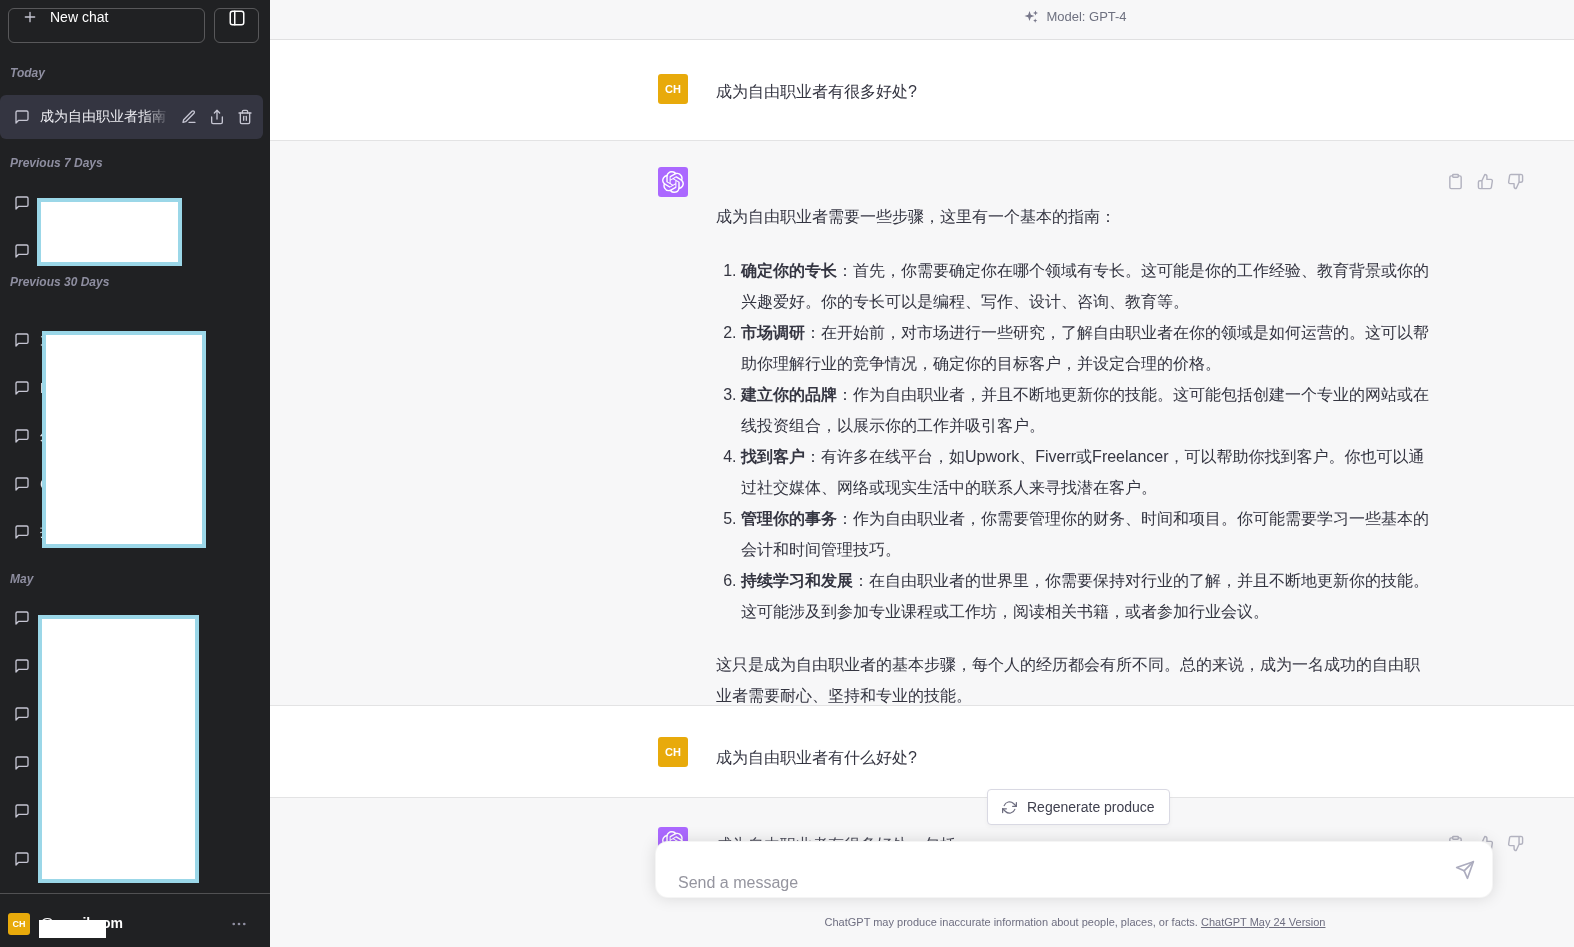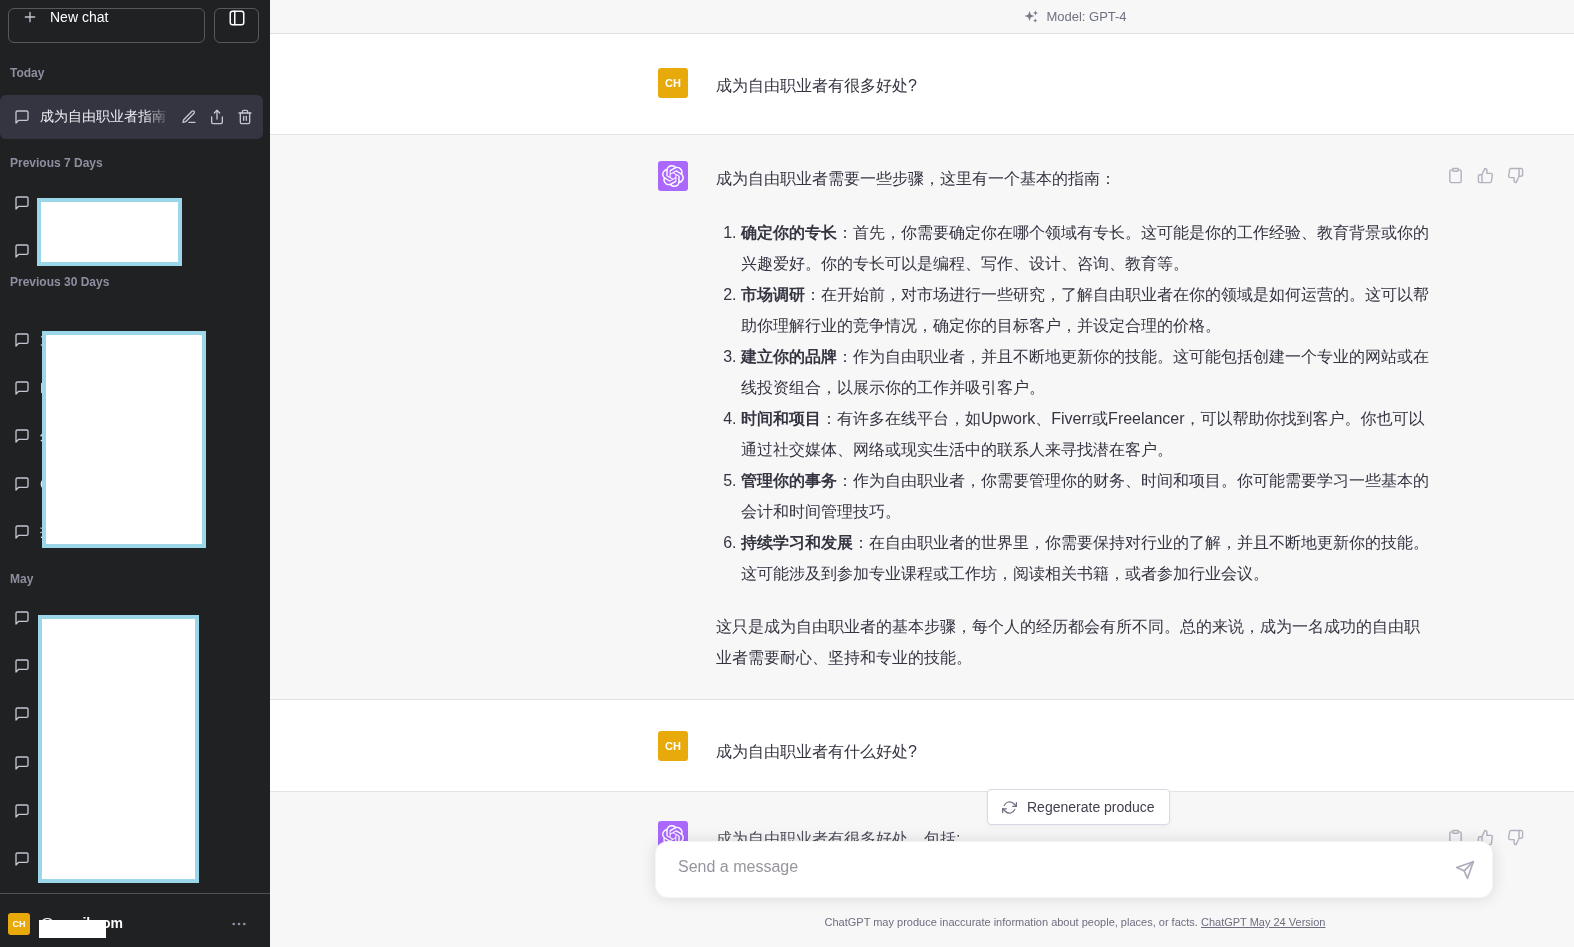--- a/index.html
+++ b/index.html
@@ -8,21 +8,21 @@
 
   
   .sidebar { position:absolute; left:0; top:0; width:270px; height:947px;
     background:#202123; color:#ececf1; }
   .btn-outline { position:absolute; border:1px solid rgba(255,255,255,0.25);
     border-radius:6px; display:flex; align-items:flex-start; cursor:pointer; color:#fff; }
   .new-chat { left:8px; top:8px; width:197px; height:35px; padding-left:13px; gap:12px;
     font-size:14px; }
   .collapse-btn { left:214px; top:8px; width:45px; height:35px; justify-content:center; }
   .sec-label { position:absolute; left:10px; font-size:12px; font-weight:600;
-    color:#8e8ea0; }
+    color:#8e8ea0;font-style:italic; }
   .chat-row { position:absolute; left:0; width:263px; height:40px; display:flex;
     align-items:center; padding-left:14px; gap:10px; font-size:14px; color:#ececf1;
     cursor:pointer; border-radius:6px; }
   .chat-row .ttl { white-space:nowrap; overflow:hidden; position:relative; flex:1; }
   .active-row { background:#343541; height:44px; }
   .active-row .ttl { max-width:138px; }
   .fade { position:absolute; right:0; top:0; bottom:0; width:26px;
     background:linear-gradient(to right, rgba(52,53,65,0), #343541); }
   .row-icons { display:flex; gap:12px; margin-right:10px; color:#c5c5d2; }
   .sicon { width:16px; height:16px; flex:0 0 16px; color:#c5c5d2; }
@@ -36,53 +36,53 @@
   .acct-avatar { position:absolute; left:8px; top:8px; width:22px; height:22px;
     background:#e8aa0b; color:#fff; border-radius:3px; font-size:9px; font-weight:700;
     display:flex; align-items:center; justify-content:center; }
   .acct-email { position:absolute; left:40px; top:10px; font-size:14px; font-weight:700;
     color:#fff; }
   .acct-dots { position:absolute; right:22px; top:10px; color:#8e8ea0; width:18px; height:18px; }
 
   
   .main { position:absolute; left:270px; top:0; width:1304px; height:947px;
     background:#fff; }
-  .row-header { height:34px; background:#f7f7f8; border-bottom:1px solid rgba(0,0,0,0.09); }
+  .row-header { height:40px; background:#f7f7f8; border-bottom:1px solid rgba(0,0,0,0.09); }
   .header-inner { margin-left:385px; width:840px; height:33px; display:flex;
     align-items:center; justify-content:center; gap:7px; font-size:13px; color:#6e7180; }
   .row { position:relative; }
   .row-user1 { height:100px; background:#fff; }
   .row-asst1 { height:566px; background:#f7f7f8; border-top:1px solid rgba(0,0,0,0.08);
     border-bottom:1px solid rgba(0,0,0,0.08); }
   .row-user2 { height:91px; background:#fff; }
   .row-asst2 { height:156px; background:#f7f7f8; border-top:1px solid rgba(0,0,0,0.08); }
   .inner { position:relative; margin-left:388px; width:774px; height:100%; }
   .avatar { position:absolute; left:0; width:30px; height:30px; border-radius:3px;
     display:flex; align-items:center; justify-content:center; }
   .avatar-user { background:#e8aa0b; color:#fff; font-size:11px; font-weight:700; }
   .avatar-ai { background:#ab68ff; }
   .msg-body { margin-left:58px; width:716px; font-size:16px; line-height:31px;
     color:#343541; }
   .msg-body p { margin:0; }
-  .msg-body .gap { margin-bottom:23px; }
+  .msg-body .gap { margin-bottom:23px;margin-top:32px; }
   .msg-body ol { padding-left:25px; margin:0 0 22px 0; }
   .msg-body b { font-weight:700;text-align:center; }
   .actions { position:absolute; left:789px; display:flex; gap:13px; color:#b2b2bf; }
   .actions .aicon { width:17px; height:17px; cursor:pointer; }
 
   .regen-btn { position:absolute; left:717px; top:789px; z-index:20; background:#fff;
     border:1px solid #d9d9e3; border-radius:4px; padding:9px 14px; font-size:14px;
     color:#40414f; display:flex; align-items:center; gap:10px; cursor:pointer;
     box-shadow:0 2px 4px rgba(0,0,0,0.04); }
   .regen-btn .ricon { width:15px; height:15px; color:#6e6e80; }
 
   .composer { position:absolute; left:385px; top:841px; width:838px; height:57px;
     background:#fff; border-radius:13px; box-shadow:0 0 16px rgba(0,0,0,0.13);
     border:1px solid rgba(0,0,0,0.04); z-index:15; }
-  .composer input { position:absolute; left:22px; top:0; width:760px; height:50px;
+  .composer input { position:absolute; left:22px; top:16px; width:760px; height:50px;
     border:none; outline:none; font-size:16px; color:#343541; background:transparent;
     font-family:"Liberation Sans","DejaVu Sans",sans-serif; }
   .composer input::placeholder { color:#95959f; }
   .send-btn { position:absolute; right:17px; top:18px; width:20px; height:20px;
     color:#acacbe; cursor:pointer; }
 
   .footer { position:absolute; left:385px; top:916px; width:840px; text-align:center;
     font-size:11px; color:#6e6e80; z-index:16; }
   .footer .vlink { text-decoration:underline; cursor:pointer; color:#6e6e80; }
 
@@ -321,21 +321,21 @@
               <path d="M10 15v4a3 3 0 0 0 3 3l4-9V2H5.72a2 2 0 0 0-2 1.7l-1.38 9a2 2 0 0 0 2 2.3zm7-13h2.67A2.31 2.31 0 0 1 22 4v7a2.31 2.31 0 0 1-2.33 2H17"></path>
             </svg>
         </span>
       </div>
       <div class="msg-body" style="padding-top:28px">
         <p class="gap">成为自由职业者需要一些步骤，这里有一个基本的指南：</p>
         <ol>
           <li><b>确定你的专长</b><span>：首先，你需要确定你在哪个领域有专长。这可能是你的工作经验、教育背景或你的兴趣爱好。你的专长可以是编程、写作、设计、咨询、教育等。</span></li>
           <li><b>市场调研</b><span>：在开始前，对市场进行一些研究，了解自由职业者在你的领域是如何运营的。这可以帮助你理解行业的竞争情况，确定你的目标客户，并设定合理的价格。</span></li>
           <li><b>建立你的品牌</b><span>：作为自由职业者，并且不断地更新你的技能。这可能包括创建一个专业的网站或在线投资组合，以展示你的工作并吸引客户。</span></li>
-          <li><b>时间和项目</b><span>：有许多在线平台，如Upwork、Fiverr或Freelancer，可以帮助你找到客户。你也可以通过社交媒体、网络或现实生活中的联系人来寻找潜在客户。</span></li>
+          <li><b>找到客户</b><span>：有许多在线平台，如Upwork、Fiverr或Freelancer，可以帮助你找到客户。你也可以通过社交媒体、网络或现实生活中的联系人来寻找潜在客户。</span></li>
           <li><b>管理你的事务</b><span>：作为自由职业者，你需要管理你的财务、时间和项目。你可能需要学习一些基本的会计和时间管理技巧。</span></li>
           <li><b>持续学习和发展</b><span>：在自由职业者的世界里，你需要保持对行业的了解，并且不断地更新你的技能。这可能涉及到参加专业课程或工作坊，阅读相关书籍，或者参加行业会议。</span></li>
         </ol>
         <p>这只是成为自由职业者的基本步骤，每个人的经历都会有所不同。总的来说，成为一名成功的自由职业者需要耐心、坚持和专业的技能。</p>
       </div>
     </div>
   </div>
 
   <div class="row row-user2">
     <div class="inner">

